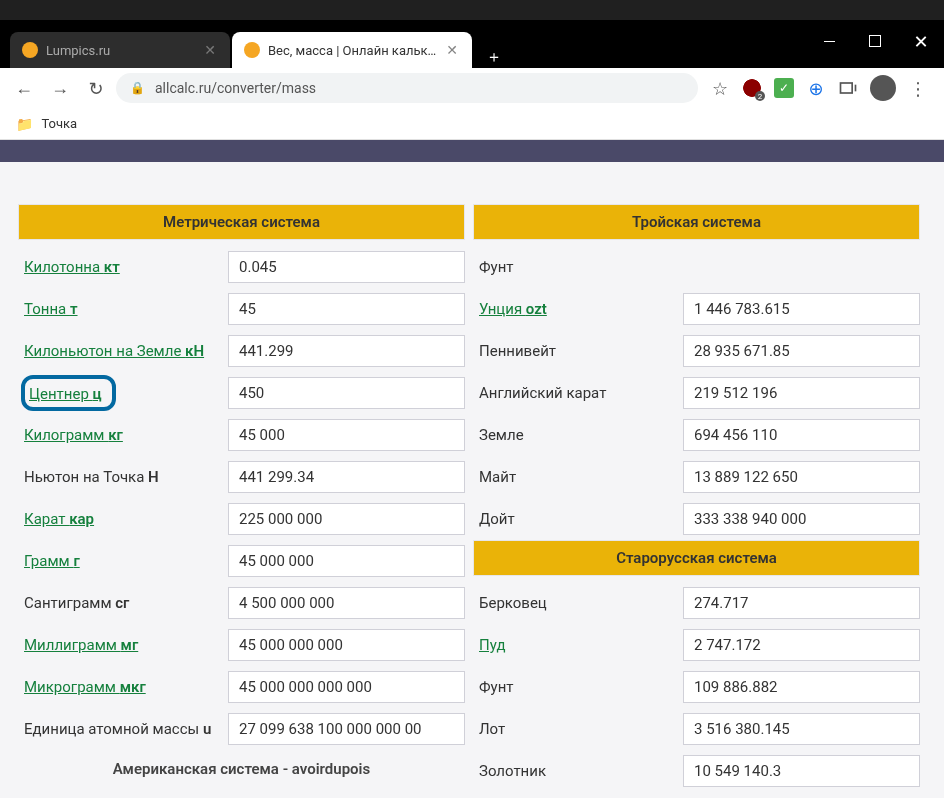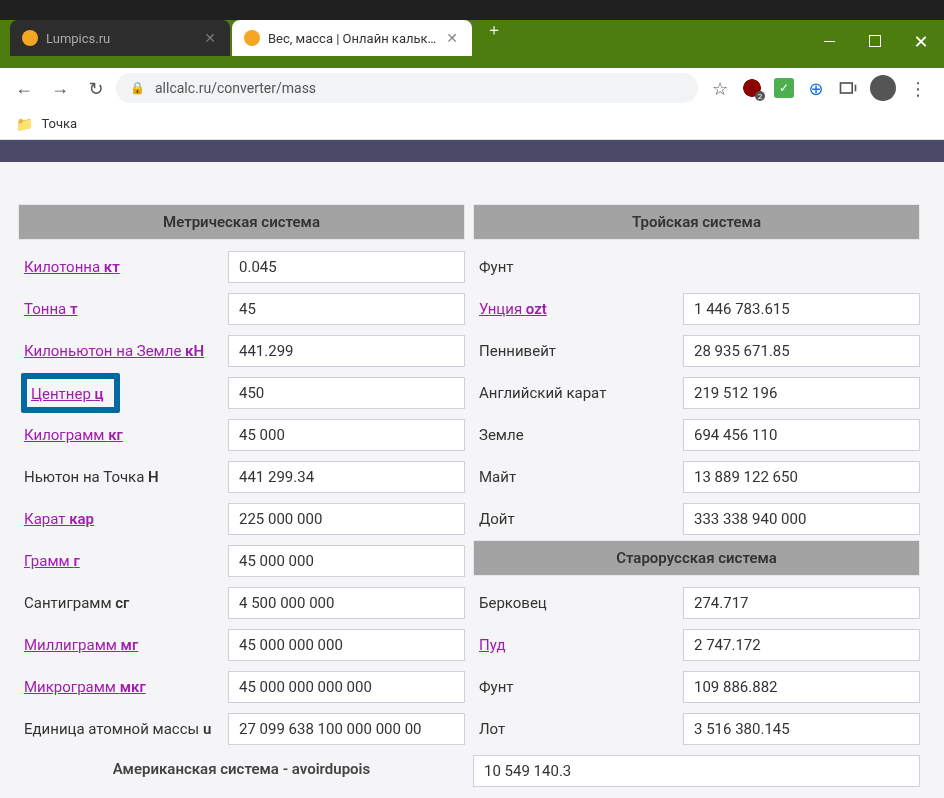--- a/index.html
+++ b/index.html
@@ -1,20 +1,20 @@
 <!DOCTYPE html>
 <html><head>
   <meta charset="utf-8">
   <style>
     * { margin: 0; padding: 0; box-sizing: border-box; font-family: -apple-system, BlinkMacSystemFont, 'Segoe UI', Roboto, Arial, sans-serif; }
     body { background: #2a2a2a; width: 944px; height: 798px; overflow: hidden; }
     
     .titlebar { height: 20px; background: #202020; }
     
-    .tab-strip { display: flex; align-items: flex-start; background: #4d7c0f; height: 48px; padding-left: 10px; position: relative; }
+    .tab-strip { display: flex; align-items: flex-end; background: #000000; height: 48px; padding-left: 10px; position: relative; }
     .tab { display: inline-flex; align-items: center; height: 36px; padding: 0 12px; color: #bbb; font-size: 13px; border-radius: 8px 8px 0 0; min-width: 220px; max-width: 240px; position: relative; gap: 8px; }
     .tab.active { background: #fff; color: #333; }
     .tab.inactive { background: #2d2d2d; color: #aaa; margin-right: 2px; }
     .tab-favicon { width: 16px; height: 16px; border-radius: 50%; flex-shrink: 0; }
     .tab-title { flex: 1; white-space: nowrap; overflow: hidden; text-overflow: ellipsis; }
     .tab-close { font-size: 14px; opacity: 0.6; cursor: pointer; padding: 0 2px; }
     .tab-add { color: #fff; padding: 0 14px; font-size: 16px; cursor: pointer; }
     
     .window-controls { position: absolute; right: 0; top: 0; display: flex; height: 42px; }
     .win-btn { width: 46px; display: flex; align-items: center; justify-content: center; color: #fff; font-size: 12px; cursor: pointer; }
@@ -44,31 +44,31 @@
     .content::-webkit-scrollbar { width: 16px; }
     .content::-webkit-scrollbar-track { background: #f0f0f0; }
     .content::-webkit-scrollbar-thumb { background: #c0c0c0; border-radius: 2px; }
     
     .header-strip { height: 22px; background: #4a4968; }
     
     .page-body { padding: 42px 24px 0 18px; }
     .columns { display: flex; gap: 8px; }
     .col { flex: 1; }
     
-    .section-header { background: #a3a3a3; border: 1px solid #e6e6ea; text-align: center; font-weight: 600; font-size: 15px; padding: 8px 0; color: #333; margin-bottom: 6px; }
+    .section-header { background: #eab308; border: 1px solid #e6e6ea; text-align: center; font-weight: 600; font-size: 15px; padding: 8px 0; color: #333; margin-bottom: 6px; }
     
     .row { display: flex; align-items: center; height: 42px; gap: 0; }
     .label-cell { width: 210px; font-size: 15px; padding-left: 6px; }
-    .label-link { color: #a21caf; text-decoration: underline; cursor: pointer; }
+    .label-link { color: #15803d; text-decoration: underline; cursor: pointer; }
     .label-plain { color: #333; }
     .label-abbr { font-weight: 600; }
     .value-cell { flex: 1; }
     .value-cell input { width: 100%; height: 32px; border: 1px solid #d0d0d8; padding: 0 10px; font-size: 15px; color: #333; background: #fff; }
     
-    .highlight-box { border: 6px solid #0369a1; border-radius: 2px; padding: 6px 10px 4px 4px; display: inline-block; margin-left: -3px; }
+    .highlight-box { border: 4px solid #0369a1; border-radius: 12px; padding: 6px 10px 4px 4px; display: inline-block; margin-left: -3px; }
     
     .section-header.sub { }
     .footer-section { font-weight: 600; font-size: 15px; padding: 10px 0 4px; color: #444; text-align: center; }
   </style>
 </head>
 <body>
 
 <div class="titlebar"></div>
 
 <div class="tab-strip">
@@ -220,20 +220,21 @@
             </div>
             <div class="row">
               <div class="label-cell"><span class="label-plain"><span>Фунт</span></span></div>
               <div class="value-cell"><input value="109 886.882" style=""></div>
             </div>
             <div class="row">
               <div class="label-cell"><span class="label-plain"><span>Лот</span></span></div>
               <div class="value-cell"><input value="3 516 380.145" style=""></div>
             </div>
             <div class="row">
+              <div class="label-cell"><span class="label-plain"><span>Золотник</span></span></div>
               <div class="value-cell"><input value="10 549 140.3" style=""></div>
             </div>
           </div>
       </div>
 
     </div>
   </div>
 </div>
 
 </body></html>

